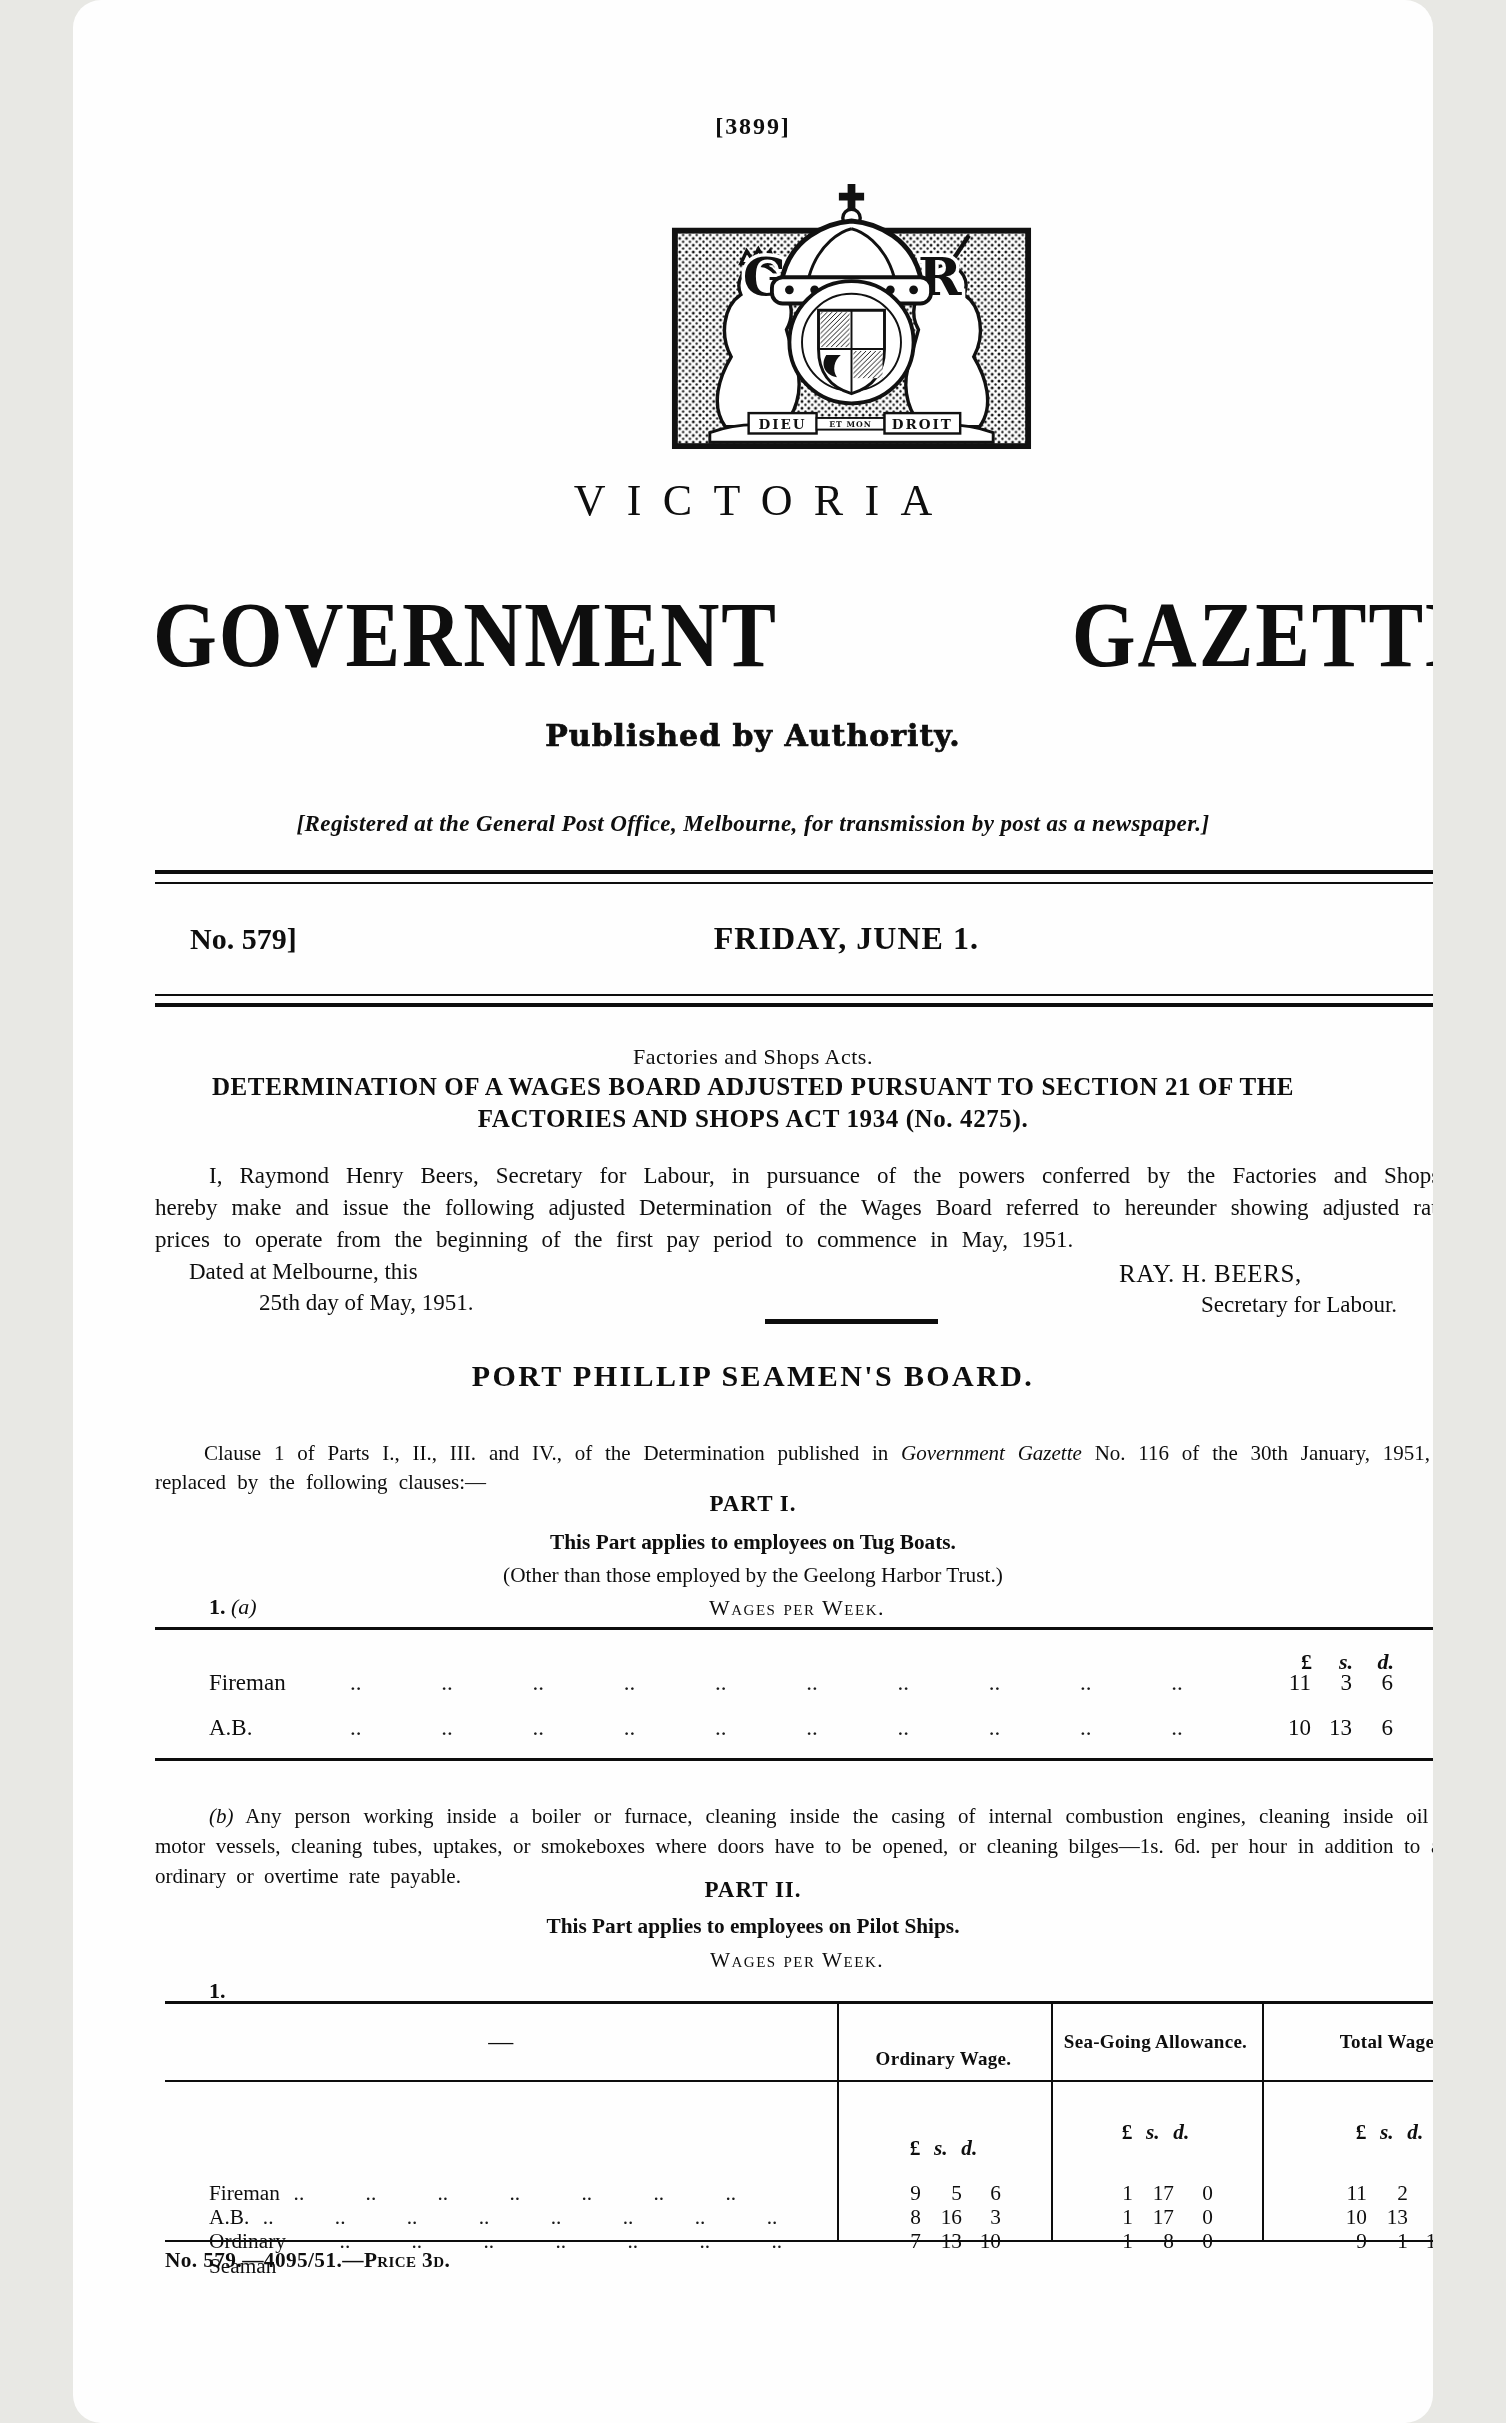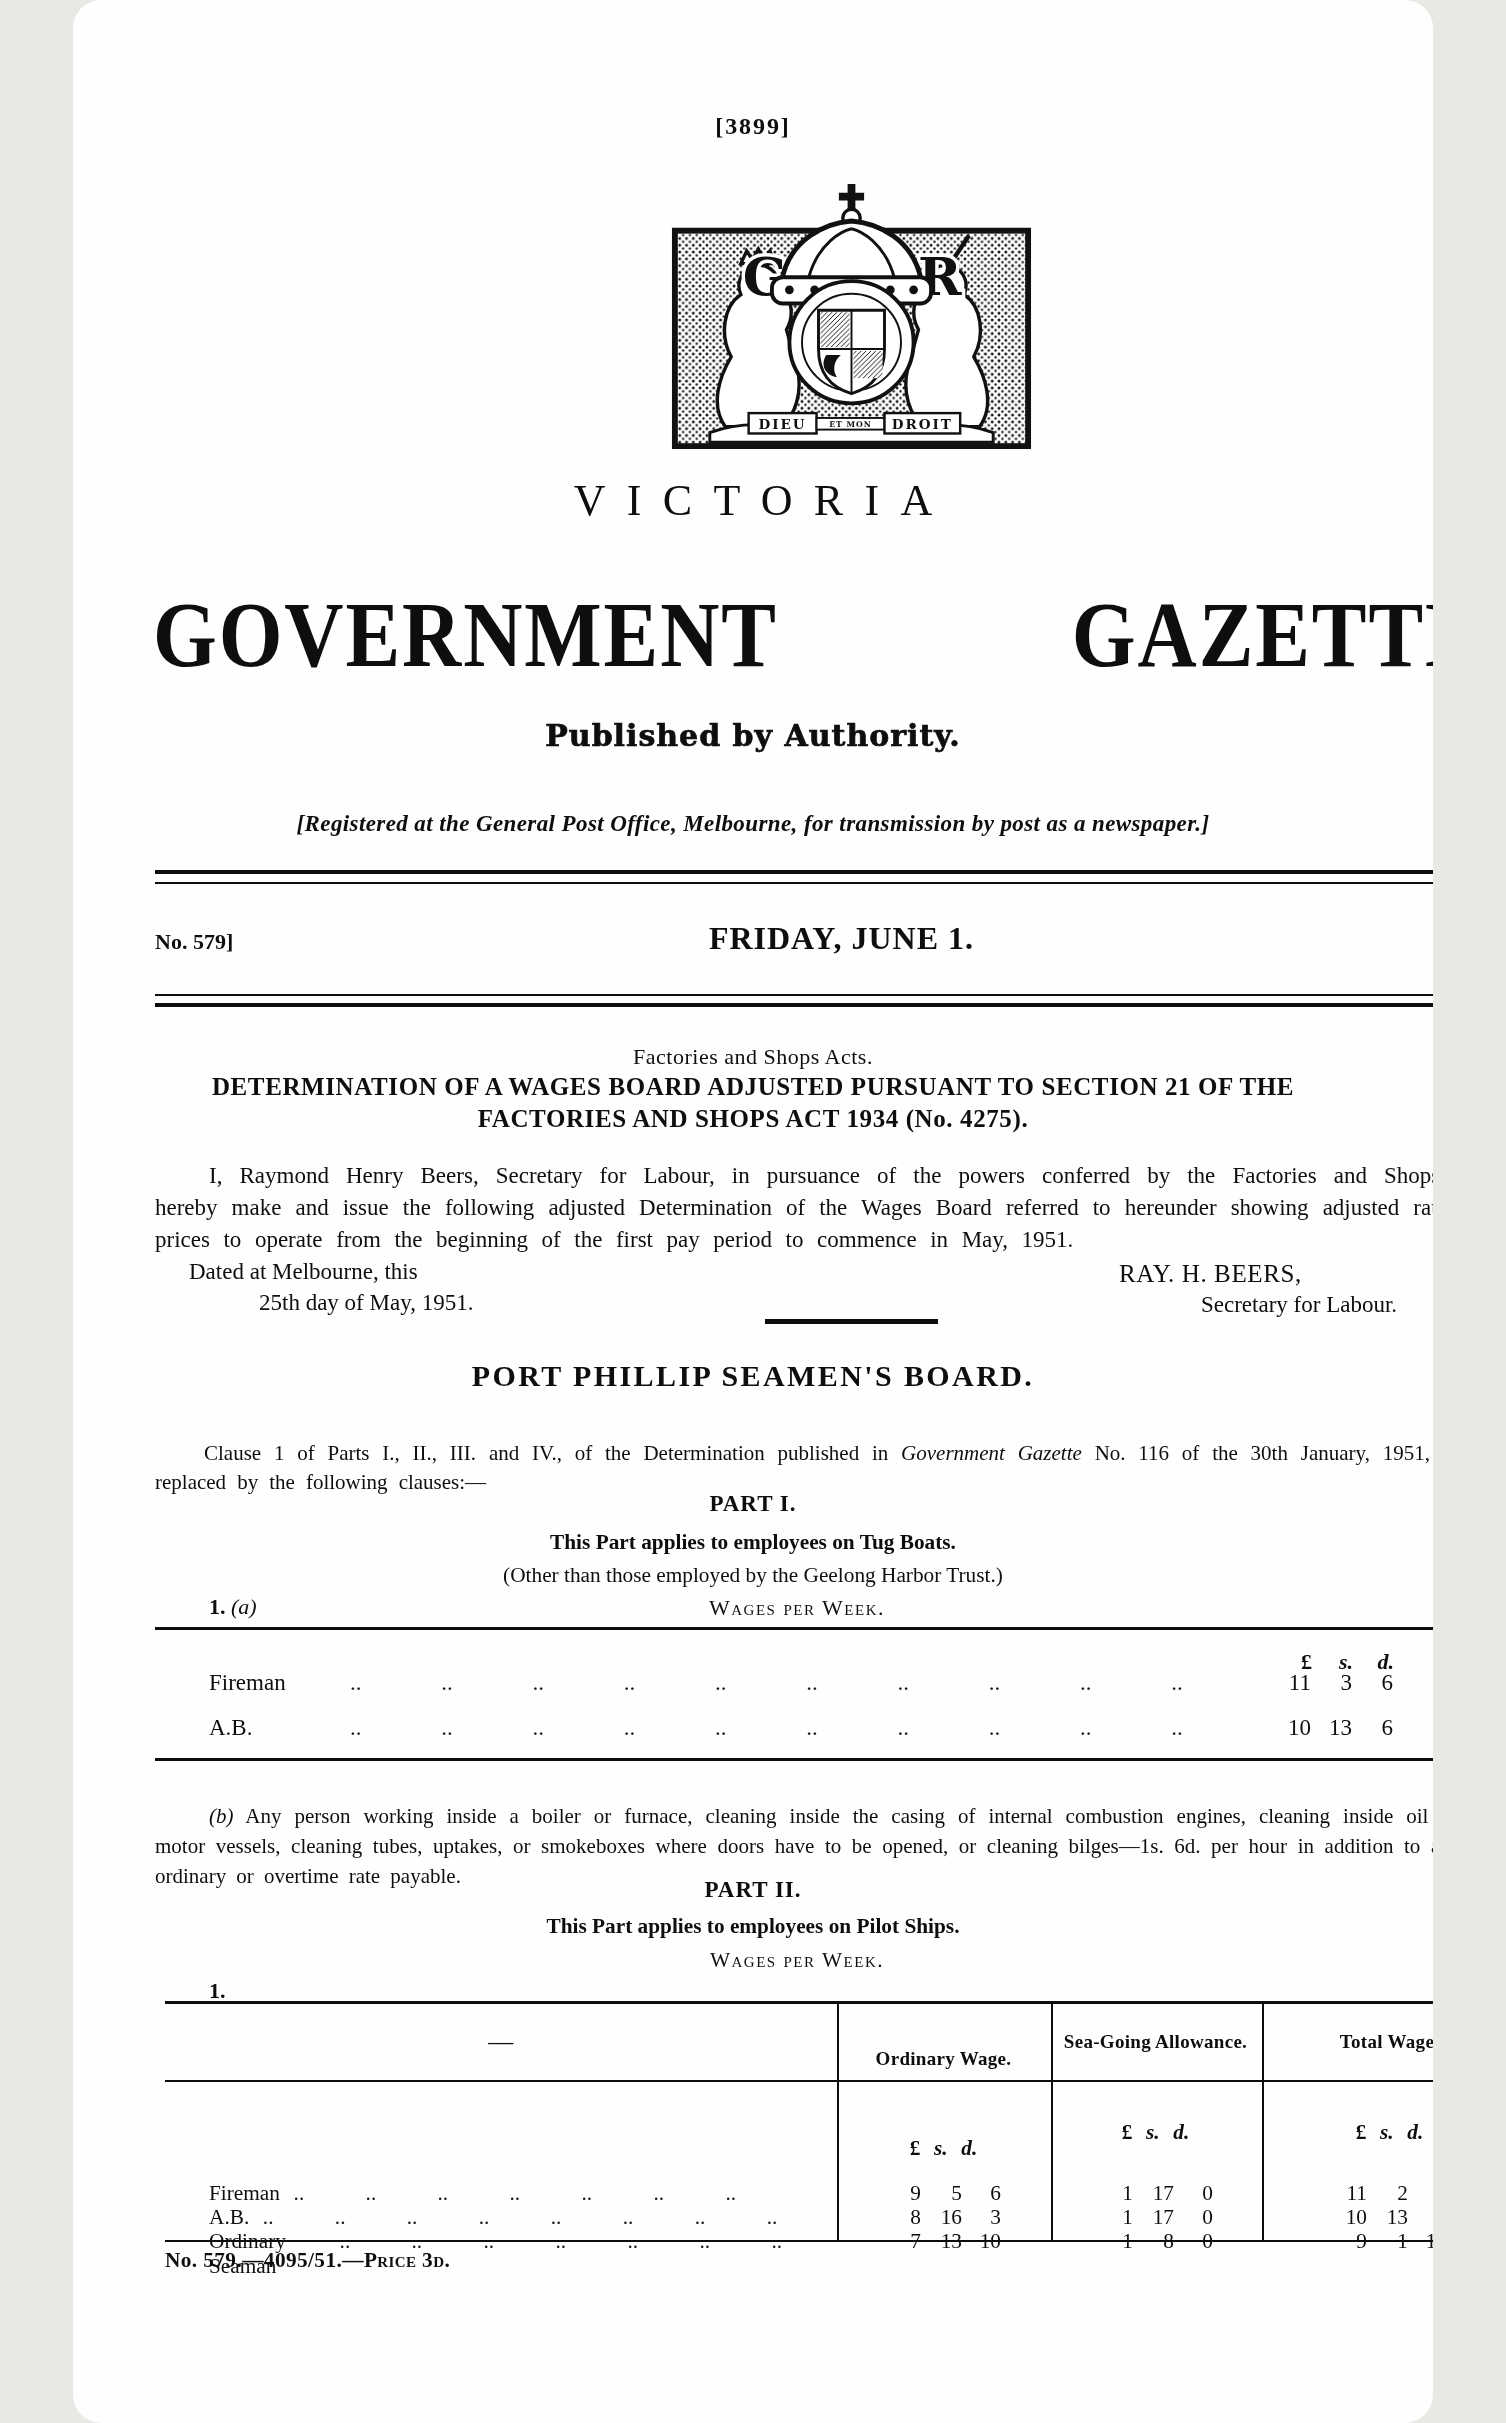--- a/index.html
+++ b/index.html
@@ -25,21 +25,21 @@
   .blackletter {
     top:718px; font-size:30px; font-weight:bold; letter-spacing:1px;
     font-family:"DejaVu Serif", serif; -webkit-text-stroke:0.7px #0e0e0e;
   }
   .registered { top:811px; font-size:23px; font-style:italic; font-weight:bold; letter-spacing:0.4px; }
 
   .masthead-row {
     left:82px; top:920px; width:1346px; display:flex; justify-content:space-between;
     align-items:baseline; font-weight:bold;
   }
-  .mh-no, .mh-year { font-size:22px; }
+  .mh-no, .mh-year { font-size:30px;margin-left:35px; }
   .mh-date { font-size:32px; letter-spacing:1px; }
 
   
   .acts-line { top:1044px; font-size:22px; letter-spacing:0.5px; }
   .det-line { font-size:25px; font-weight:bold; letter-spacing:0.6px; }
   .det1 { top:1073px; } .det2 { top:1105px; }
   .body-para {
     position:absolute; left:82px; width:1349px; font-size:23px; line-height:32px;
     text-align:justify; text-indent:54px; word-spacing:7.8px;
   }

